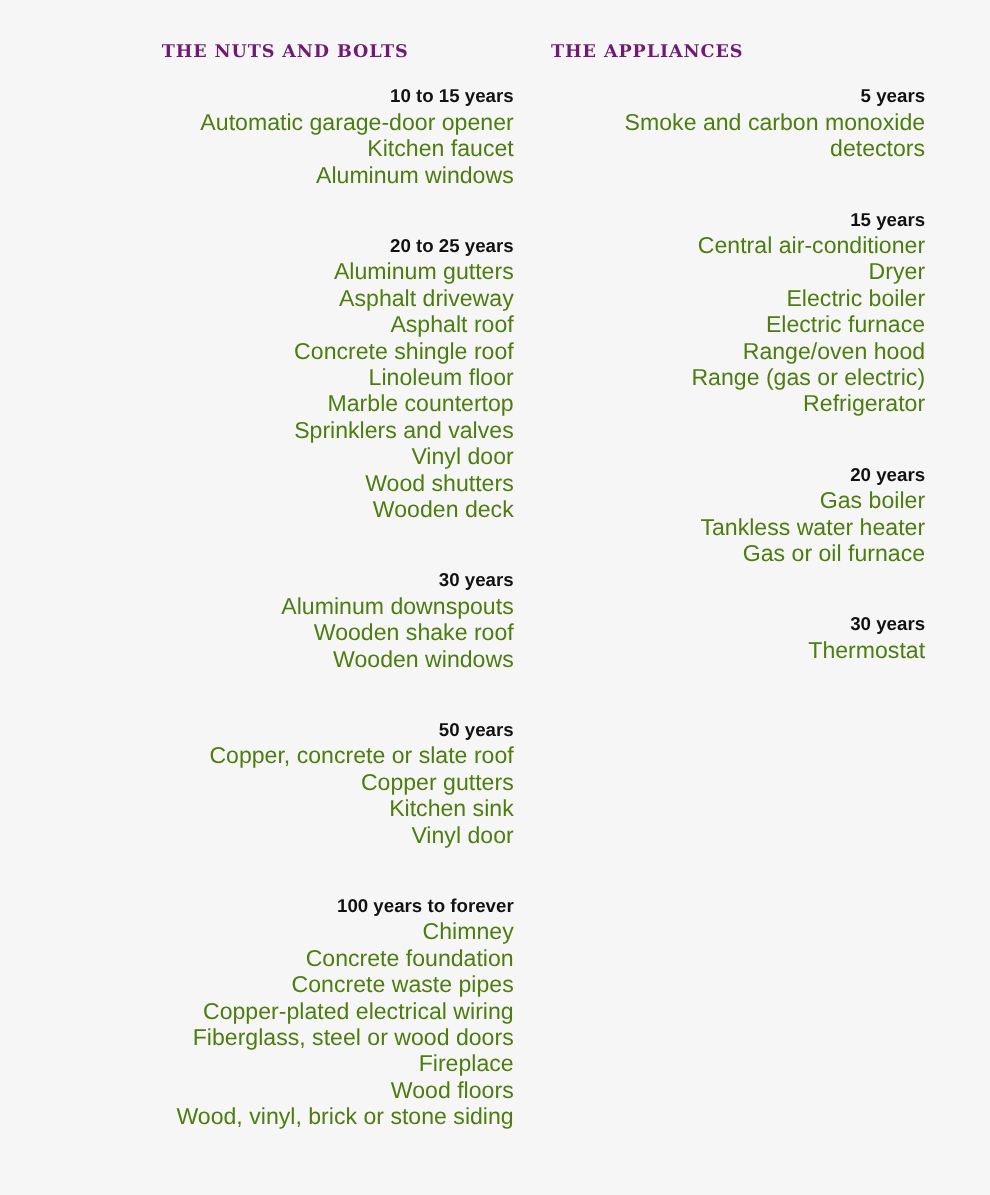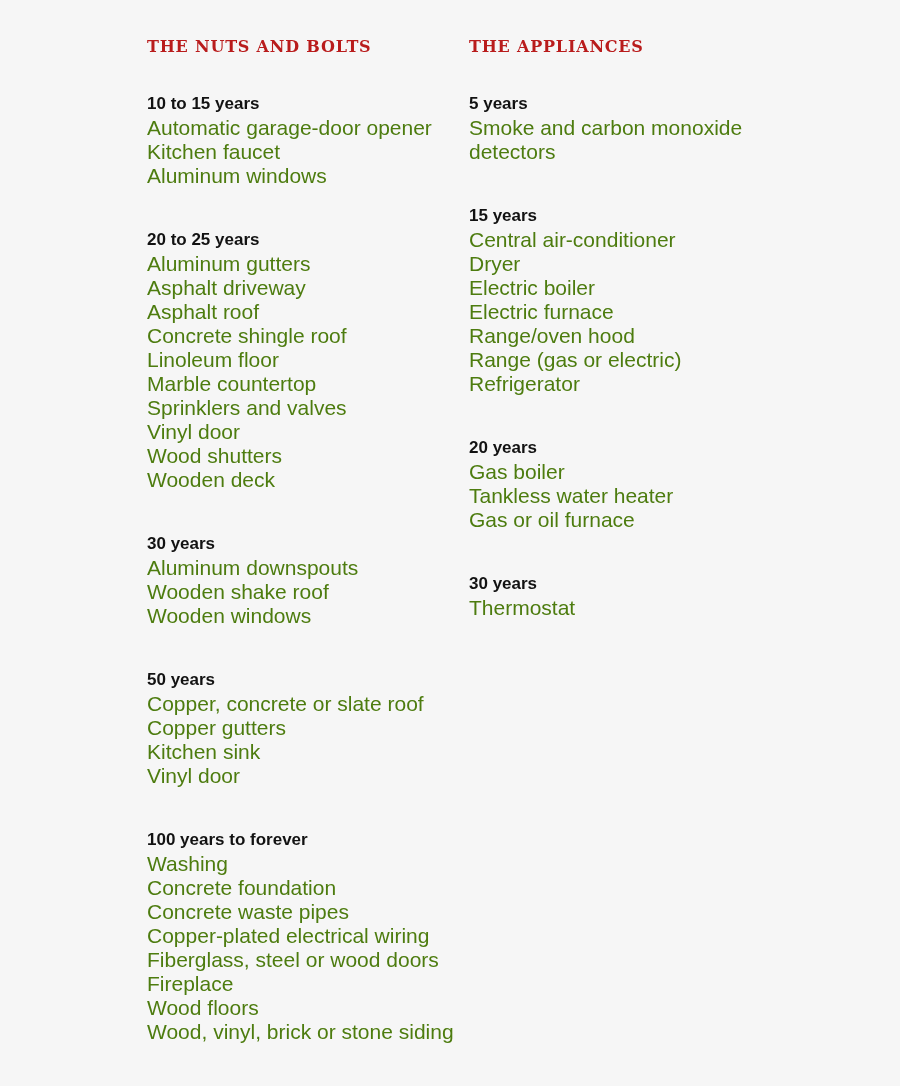--- a/index.html
+++ b/index.html
@@ -20,34 +20,35 @@
   }
   .col {
     position: absolute;
     top: 38px;
   }
   .col-left {
     left: 147px;
     width: 320px;
   }
   .col-right {
-    left: 469px;
+    left: 501px;
     width: 340px;
   }
   .col-title {
     font-family: "DejaVu Serif", serif;
     font-weight: bold;
     font-size: 16px;
     line-height: 18px;
     letter-spacing: 0.8px;
-    color: #b91c1c;
-    margin-bottom: 36px;
+    color: #701a75;
+    margin-bottom: 20px;
   }
   .section {
     margin-bottom: 40px;
+    text-align: right;
   }
   .section-heading {
     font-size: 17px;
     line-height: 24px;
     font-weight: bold;
     color: #121212;
   }
   .item {
     font-size: 21px;
     line-height: 24px;
@@ -90,21 +91,21 @@
         </div>
         <div class="section">
           <div class="section-heading">50 years</div>
           <div class="item">Copper, concrete or slate roof</div>
           <div class="item">Copper gutters</div>
           <div class="item">Kitchen sink</div>
           <div class="item">Vinyl door</div>
         </div>
         <div class="section">
           <div class="section-heading">100 years to forever</div>
-          <div class="item">Washing</div>
+          <div class="item">Chimney</div>
           <div class="item">Concrete foundation</div>
           <div class="item">Concrete waste pipes</div>
           <div class="item">Copper-plated electrical wiring</div>
           <div class="item">Fiberglass, steel or wood doors</div>
           <div class="item">Fireplace</div>
           <div class="item">Wood floors</div>
           <div class="item">Wood, vinyl, brick or stone siding</div>
         </div>
       </div>
   </div>

